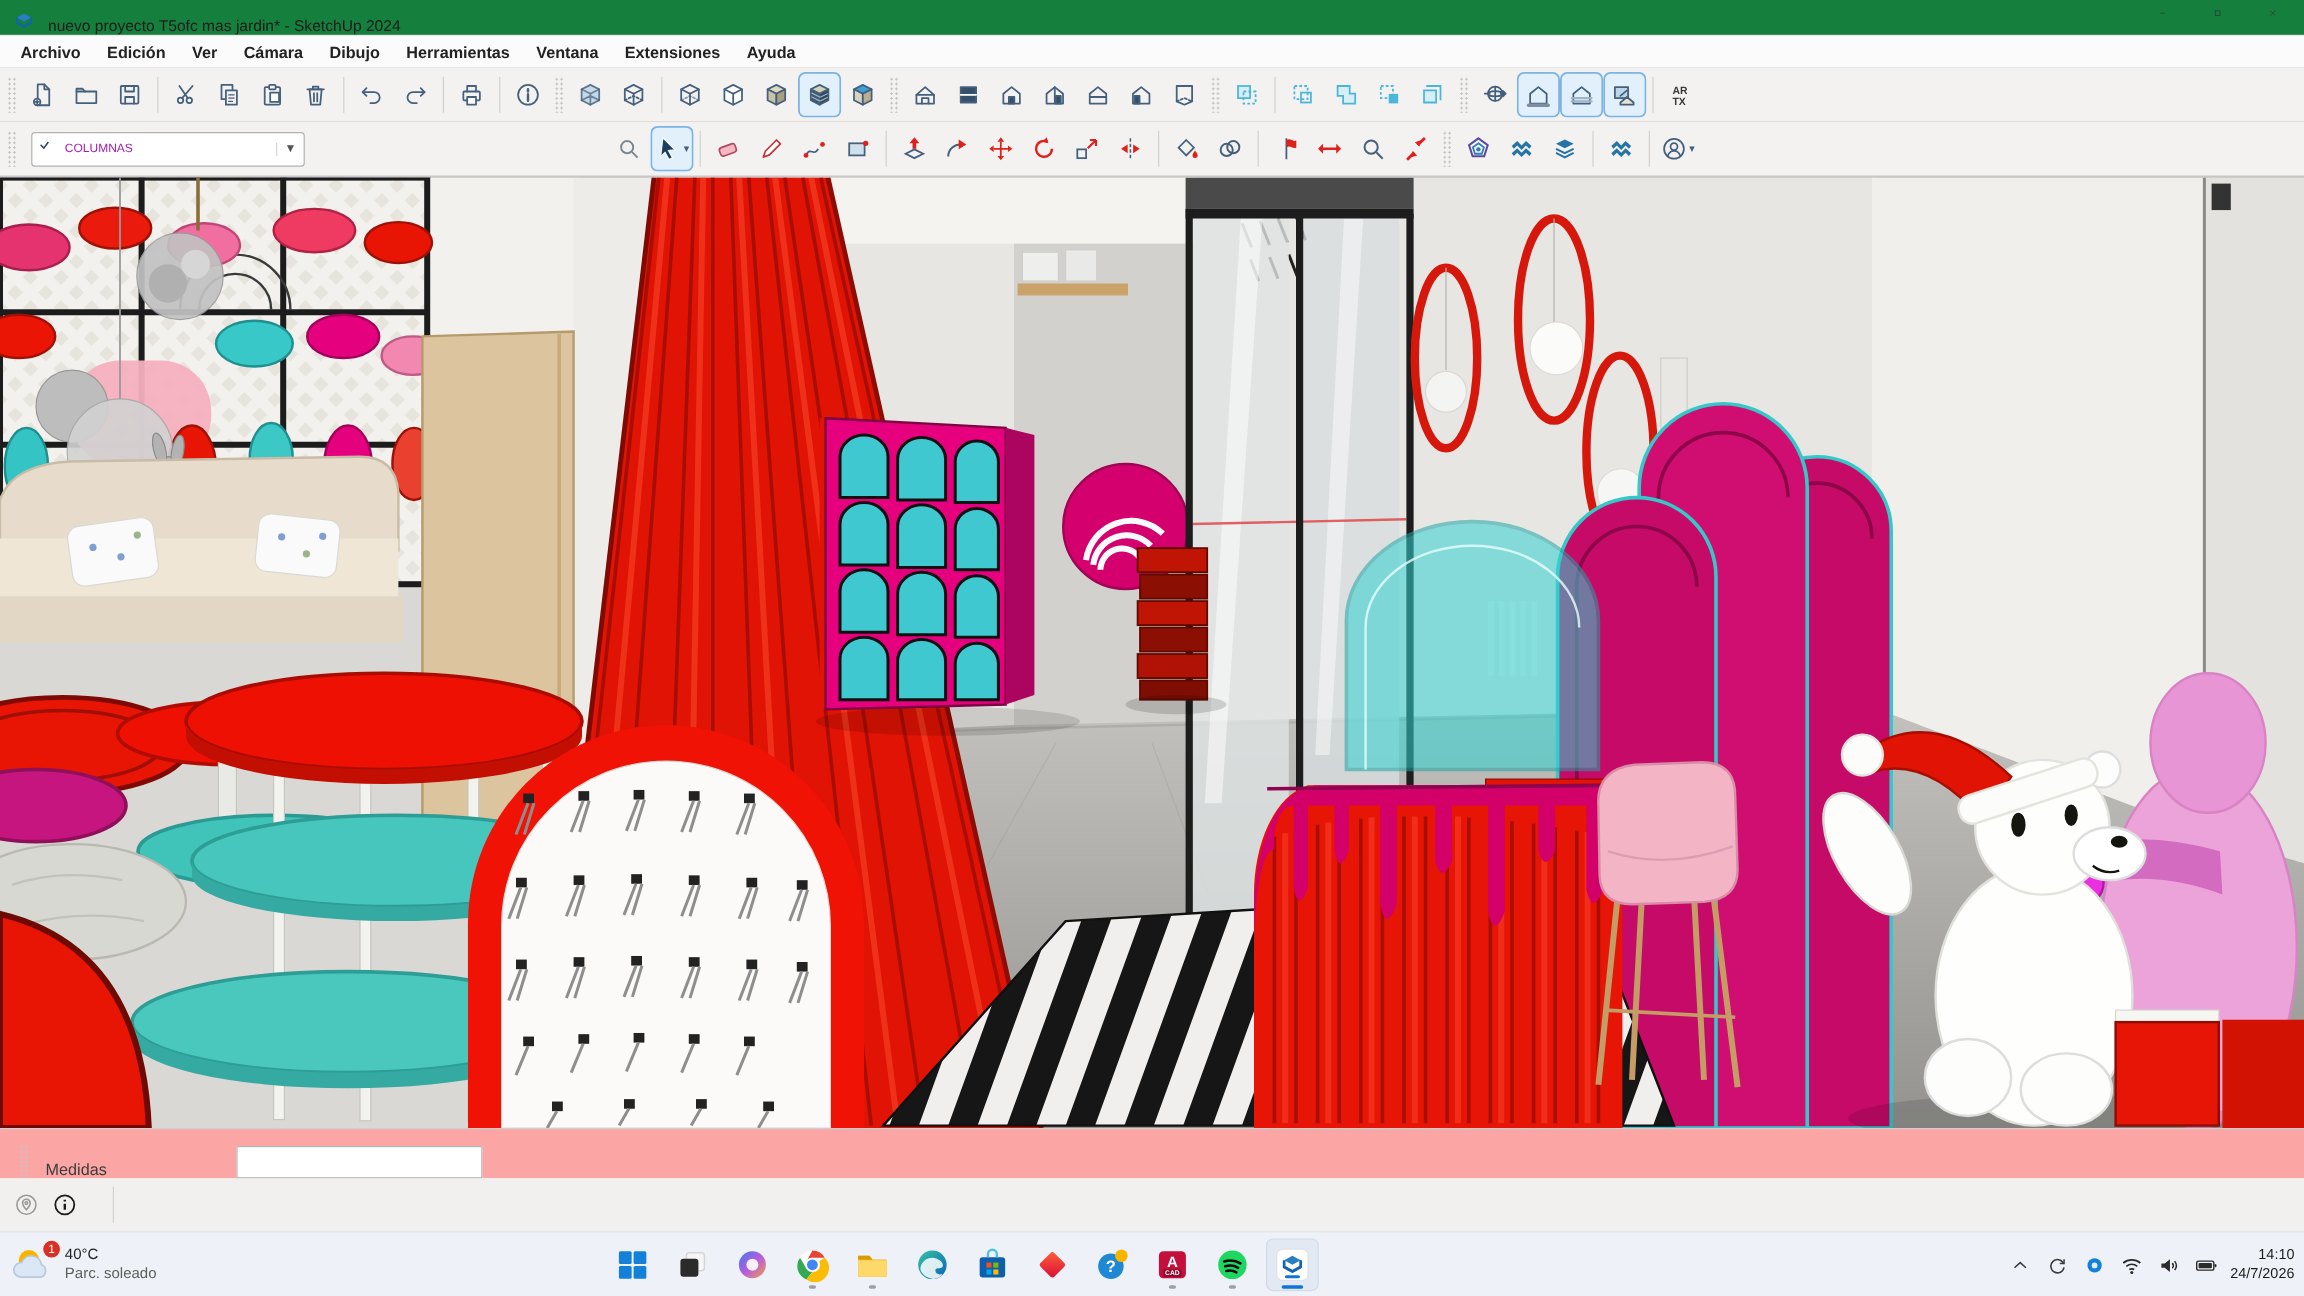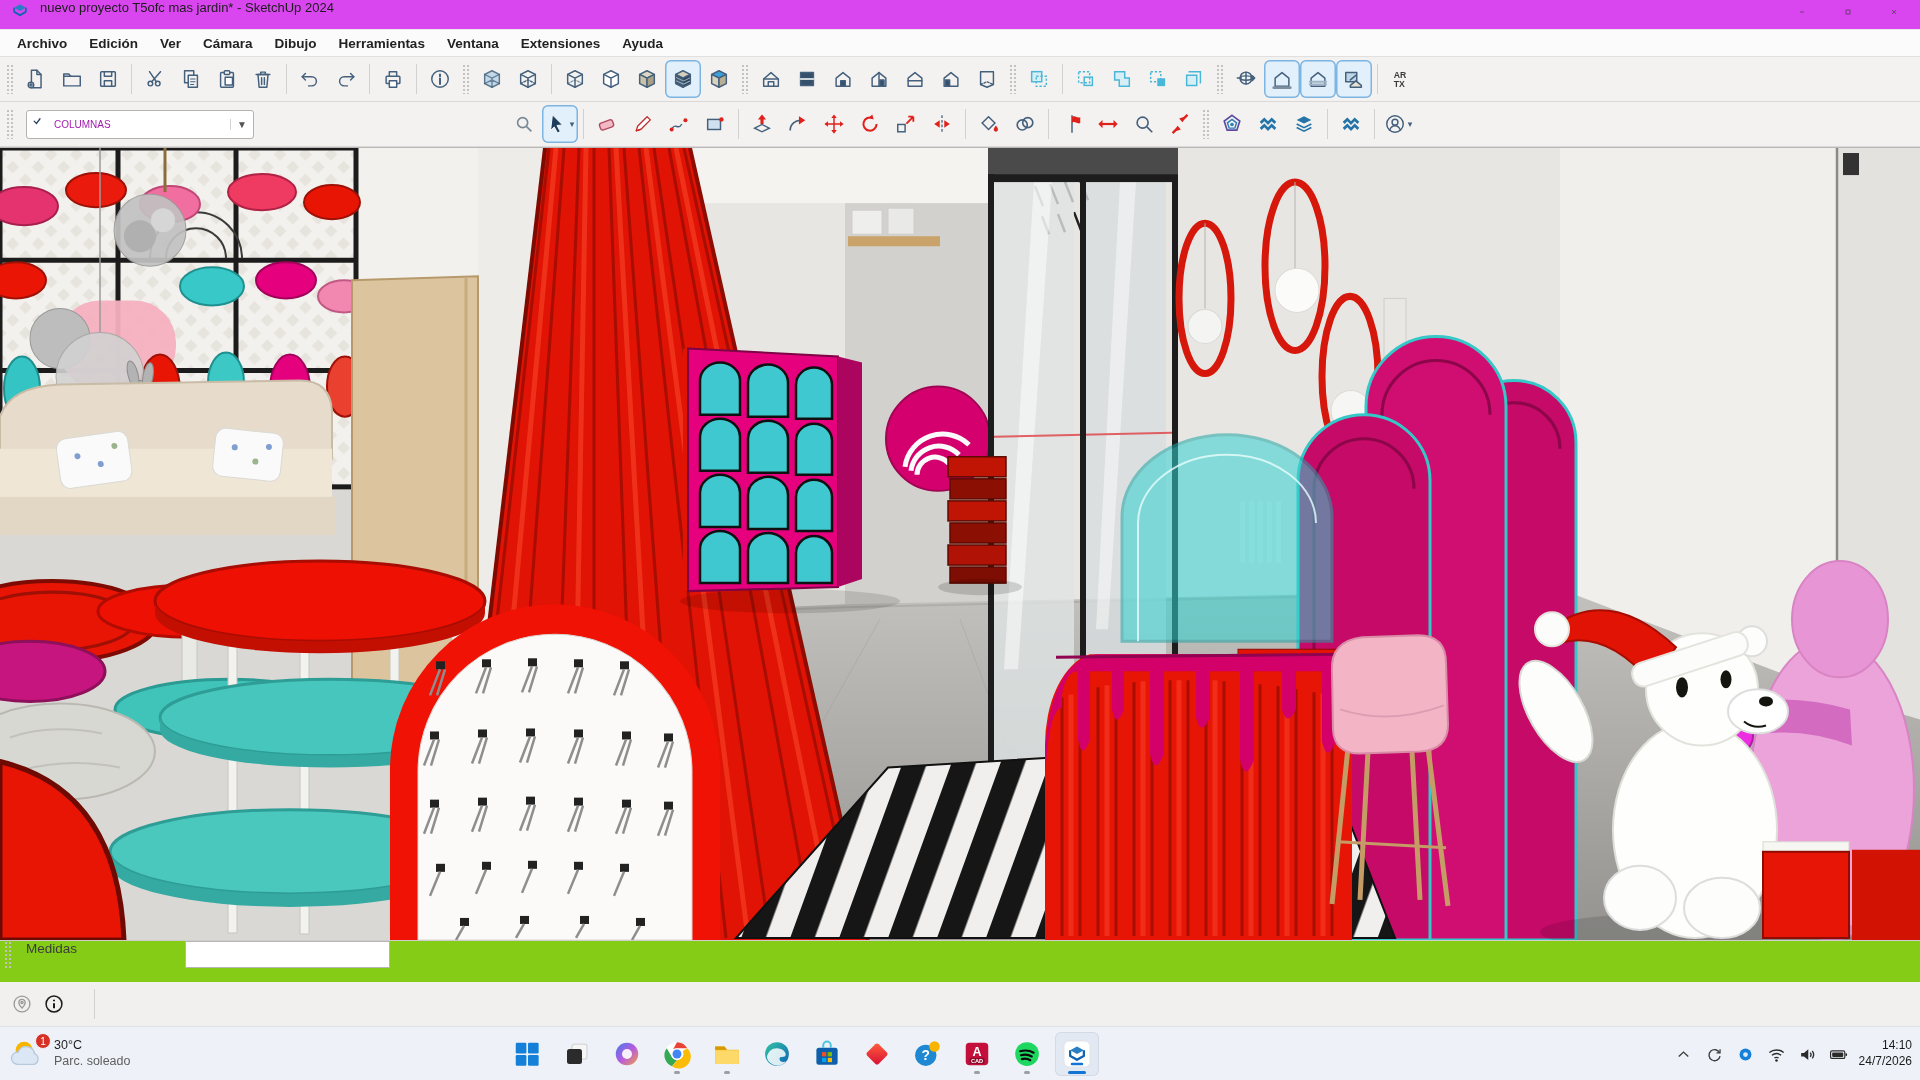--- a/index.html
+++ b/index.html
@@ -1,21 +1,21 @@
 <!DOCTYPE html>
 <html><head>
 <meta charset="utf-8">
 <style>
   * { margin:0; padding:0; box-sizing:border-box; }
   html,body { width:1920px; height:1080px; overflow:hidden;
     font-family:"Liberation Sans", sans-serif; background:#fff; }
   .app { width:1920px; height:1080px; display:flex; flex-direction:column; }
 
   
-  .titlebar { height:30px; background:#d946ef; display:flex; align-items:flex-start;
+  .titlebar { height:30px; background:#15803d; display:flex; align-items:flex-end;
     border-bottom:1px solid #e8e8e8; }
   .titlebar .logo { width:22px; height:22px; margin:0 8px 0 10px; display:flex; align-items:center; }
   .titlebar .title { font-size:13px; color:#1c1c1c; }
   .win-controls { margin-left:auto; display:flex; height:30px; }
   .win-btn { width:46px; height:30px; display:flex; align-items:center; justify-content:center;
     background:transparent; border:none; color:#333; }
 
   
   .menubar { height:27px; background:#fbfbfb; display:flex; align-items:center;
     padding-left:6px; border-bottom:1px solid #e0e0e0;font-weight:bold; }
@@ -42,22 +42,22 @@
     margin-left:8px; }
   .dropdown .dd-label { font-size:10px; color:#a21caf; flex:1; }
   .dropdown .dd-caret { border-left:1px solid #d5d4d2; padding-left:6px; color:#555; font-size:10px; }
   .tb-gap { width:252px; height:1px; }
 
   
   .viewport { flex:1; position:relative; background:#d8d6d2; border-top:1px solid #b9b8b6; }
   .viewport svg.scene { position:absolute; inset:0; width:100%; height:100%; }
 
   
-  .measurebar { height:42px; background:#84cc16; border-top:1px solid #cfcecc;
-    display:flex; align-items:flex-start; }
+  .measurebar { height:42px; background:#fca5a5; border-top:1px solid #cfcecc;
+    display:flex; align-items:flex-end;padding-left:12px; }
   .measurebar .handle { width:8px; height:28px; margin-left:4px;
     background-image:radial-gradient(#c3c2c0 1px, transparent 1.1px); background-size:4px 4px; }
   .measurebar label { font-size:13.5px; color:#3c3c3c; margin-left:14px; }
   .measure-input { width:205px; height:27px; border:1px solid #b7b6b4; background:#fff;
     margin-left:108px; font-size:13px; padding:0 6px; }
   .statusbar { height:44px; background:#f1f0ef; display:flex; align-items:center; gap:12px;
     padding-left:12px; }
   .status-sep { width:1px; height:30px; background:#d2d1cf; margin-left:18px; }
   .status-btn { background:none; border:none; display:flex; }
 
@@ -1142,21 +1142,21 @@
       <span class="weather-ic">
         <span class="ic">
             <svg viewBox="0 0 24 24" width="34" height="34">
               <circle cx="10" cy="10" r="6" fill="#f8b500"></circle>
               <path d="M5 20a5 4.4 0 0 1 .8-8.7 6 6 0 0 1 11.5 1.2A4 4 0 0 1 17 20z" fill="#dbe7f4" stroke="#b7c9dd"></path>
             </svg>
           </span>
         <span class="weather-badge">1</span>
       </span>
       <span class="weather-txt">
-        <div class="weather-temp">30°C</div>
+        <div class="weather-temp">40°C</div>
         <div class="weather-cond">Parc. soleado</div>
       </span>
     </div>
     <div class="tk-center" id="apps">
         <button class="app-btn">
           <span class="ic">
             <svg viewBox="0 0 24 24" width="30" height="30">
               <g fill="#1580d8">
                 <rect x="3" y="3" width="8.5" height="8.5" rx="1"></rect>
                 <rect x="12.8" y="3" width="8.5" height="8.5" rx="1"></rect>

